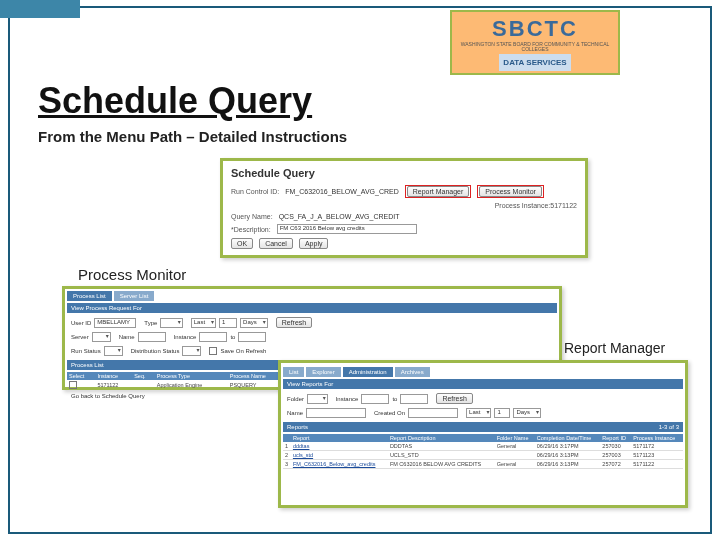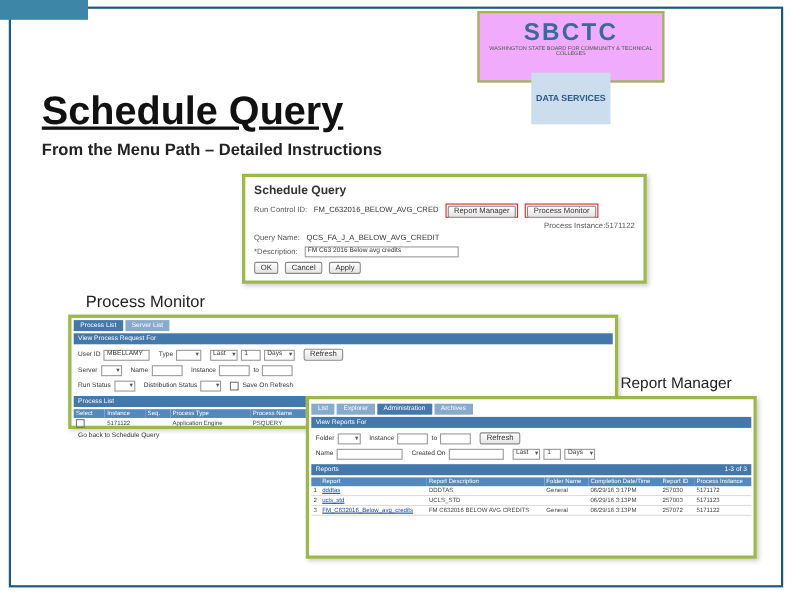--- a/index.html
+++ b/index.html
@@ -16,33 +16,33 @@
     top: 6px; left: 8px; right: 8px; bottom: 6px;
     border: 2px solid #1a5a7a;
   }
   .top-strip {
     position: absolute;
     top: 0; left: 0; width: 80px; height: 18px;
     background: #3d86a8;
   }
   .logo-box {
     position: absolute;
-    top: 10px; right: 116px;
+    top: 10px; right: 100px;
     width: 170px; height: 65px;
     border: 2px solid #9db84a;
-    background: #f0abfc;
+    background: #fdba74;
     padding: 4px 6px;
     text-align: center;
     font-size: 9px;
     color: #2a5a8a;
     z-index: 10;
   }
   .logo-main { font-size: 22px; font-weight: bold; letter-spacing: 2px; color: #3a6a9a; }
   .logo-sub { font-size: 5px; color: #555; line-height: 1; }
-  .logo-data { font-size: 8px; font-weight: bold; color: #2a5a8a; background:#cde; display:inline-block; padding:19px 4px; margin-top:14px;}
+  .logo-data { font-size: 8px; font-weight: bold; color: #2a5a8a; background:#cde; display:inline-block; padding:4px 4px; margin-top:2px;}
   .title {
     position: absolute;
     top: 80px; left: 38px;
     font-family: "Century Gothic", Arial, sans-serif;
     font-size: 36px;
     font-weight: bold;
     text-decoration: underline;
     color: #111;
   }
   .subtitle {

